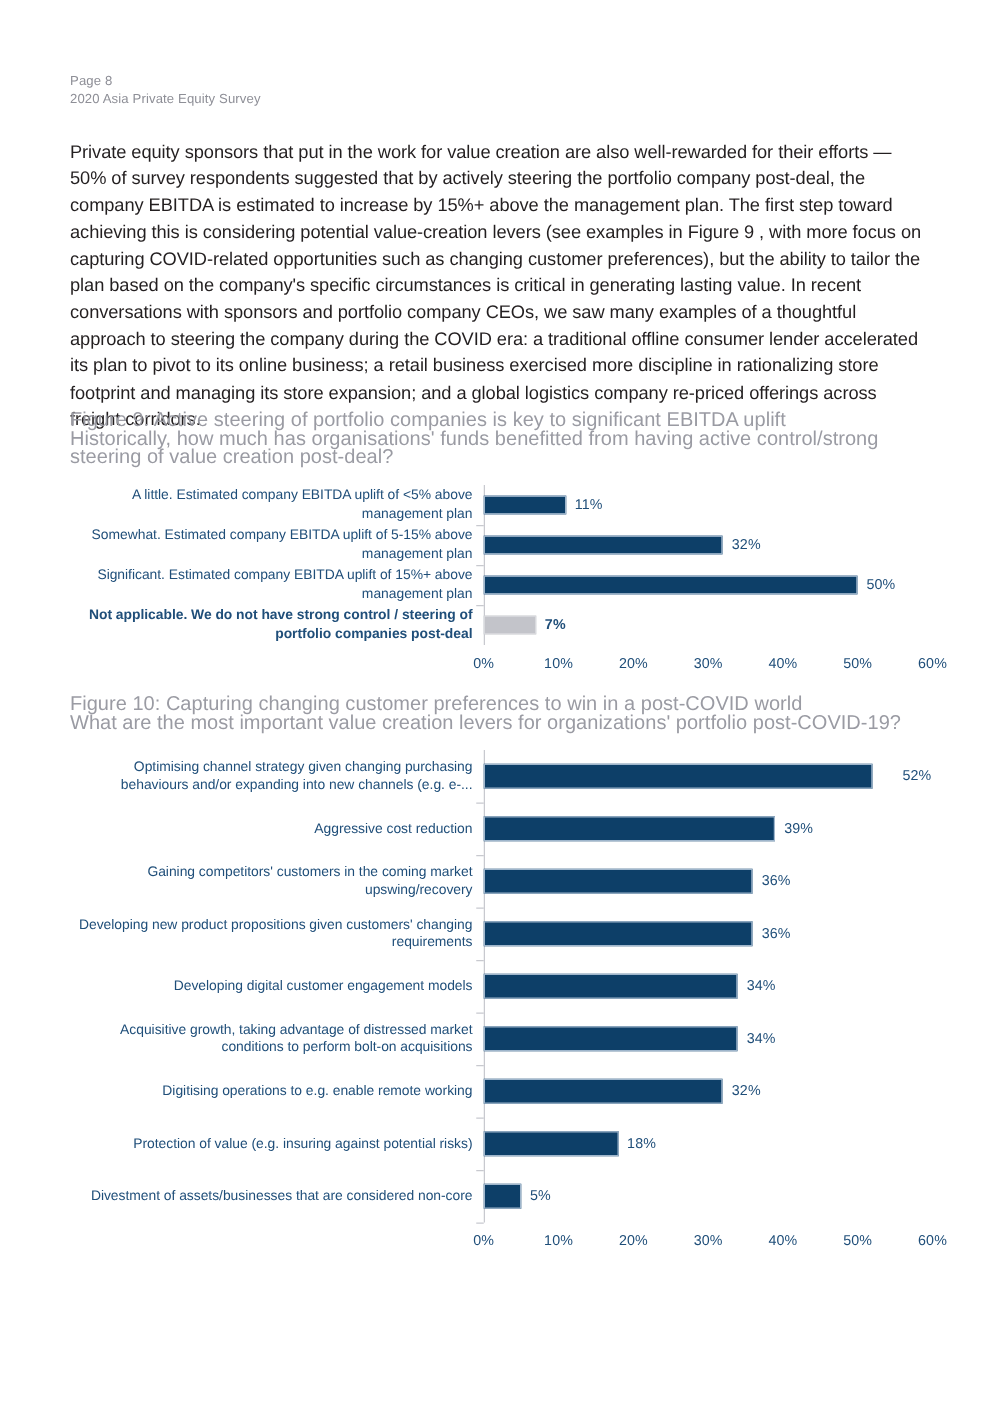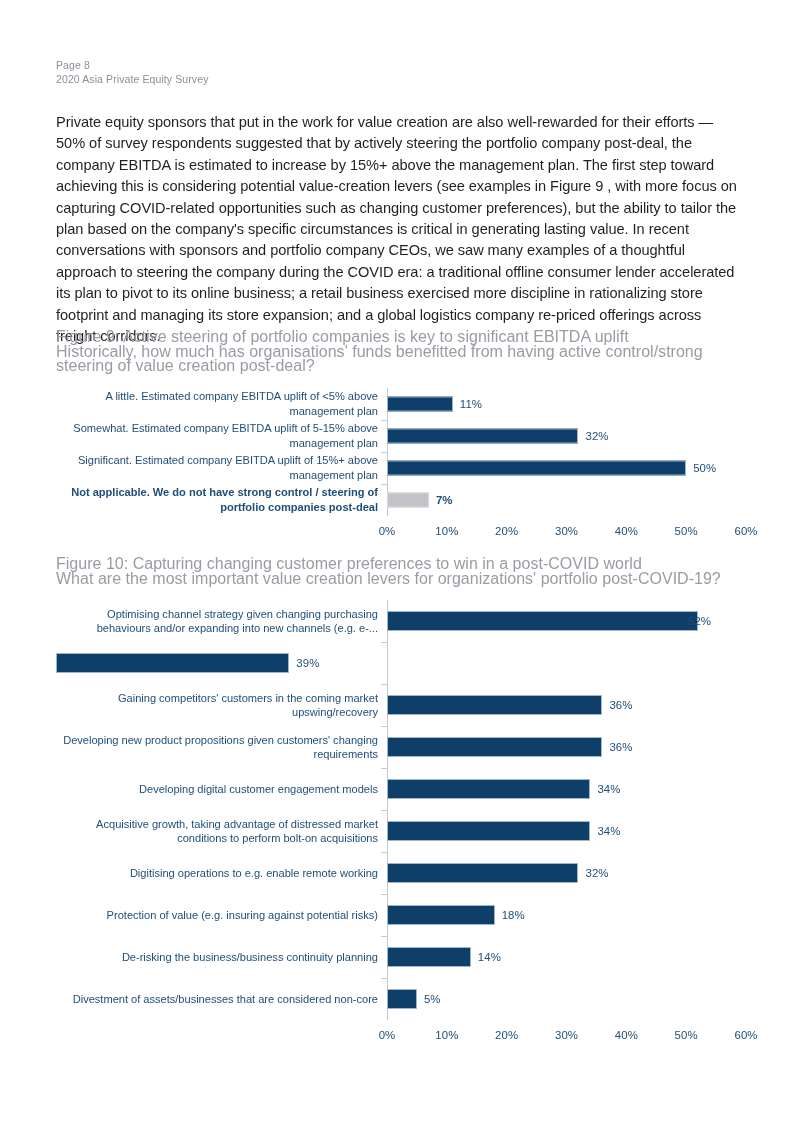--- a/index.html
+++ b/index.html
@@ -218,25 +218,26 @@
       <span class="fig-title">Figure 10: Capturing changing customer preferences to win in a post-COVID world</span>
       <span class="fig-sub">What are the most important value creation levers for organizations' portfolio post-COVID-19?</span>
     </div>
     <div class="chart">
       <div class="chart-rows">
           <div class="y-axis"></div>
           <div class="row" style="height: 42px; justify-content: flex-end;">
             <div class="row-label">Optimising channel strategy given changing purchasing behaviours and/or expanding into new channels (e.g. e-...</div>
             <div class="row-plot">
               <div class="bar" style="width: 311.133px; height: 20px;"></div>
-              <div class="bar-value" style="left: 301px;">52%</div>
+              <div class="bar-value" style="left: 335px;">52%</div>
             </div>
           </div>
           <div class="y-tick" style="top: 42px;"></div>
           <div class="row" style="height: 42px;">
+            <div class="row-label">Aggressive cost reduction</div>
             <div class="row-plot">
               <div class="bar" style="width: 233.35px; height: 20px;"></div>
               <div class="bar-value" style="left: 240.35px;">39%</div>
             </div>
           </div>
           <div class="y-tick" style="top: 84px;"></div>
           <div class="row" style="height: 42px;">
             <div class="row-label">Gaining competitors' customers in the coming market upswing/recovery</div>
             <div class="row-plot">
               <div class="bar" style="width: 215.4px; height: 20px;"></div>
@@ -277,27 +278,20 @@
           </div>
           <div class="y-tick" style="top: 294px;"></div>
           <div class="row" style="height: 42px;">
             <div class="row-label">Protection of value (e.g. insuring against potential risks)</div>
             <div class="row-plot">
               <div class="bar" style="width: 107.7px; height: 20px;"></div>
               <div class="bar-value" style="left: 114.7px;">18%</div>
             </div>
           </div>
           <div class="y-tick" style="top: 336px;"></div>
-          <div class="row" style="height: 42px;">
-            <div class="row-label">De-risking the business/business continuity planning</div>
-            <div class="row-plot">
-              <div class="bar" style="width: 83.7667px; height: 20px;"></div>
-              <div class="bar-value" style="left: 90.7667px;">14%</div>
-            </div>
-          </div>
           <div class="y-tick" style="top: 378px;"></div>
           <div class="row" style="height: 42px;">
             <div class="row-label">Divestment of assets/businesses that are considered non-core</div>
             <div class="row-plot">
               <div class="bar" style="width: 29.9167px; height: 20px;"></div>
               <div class="bar-value" style="left: 36.9167px;">5%</div>
             </div>
           </div>
         </div>
       <div class="x-axis">

